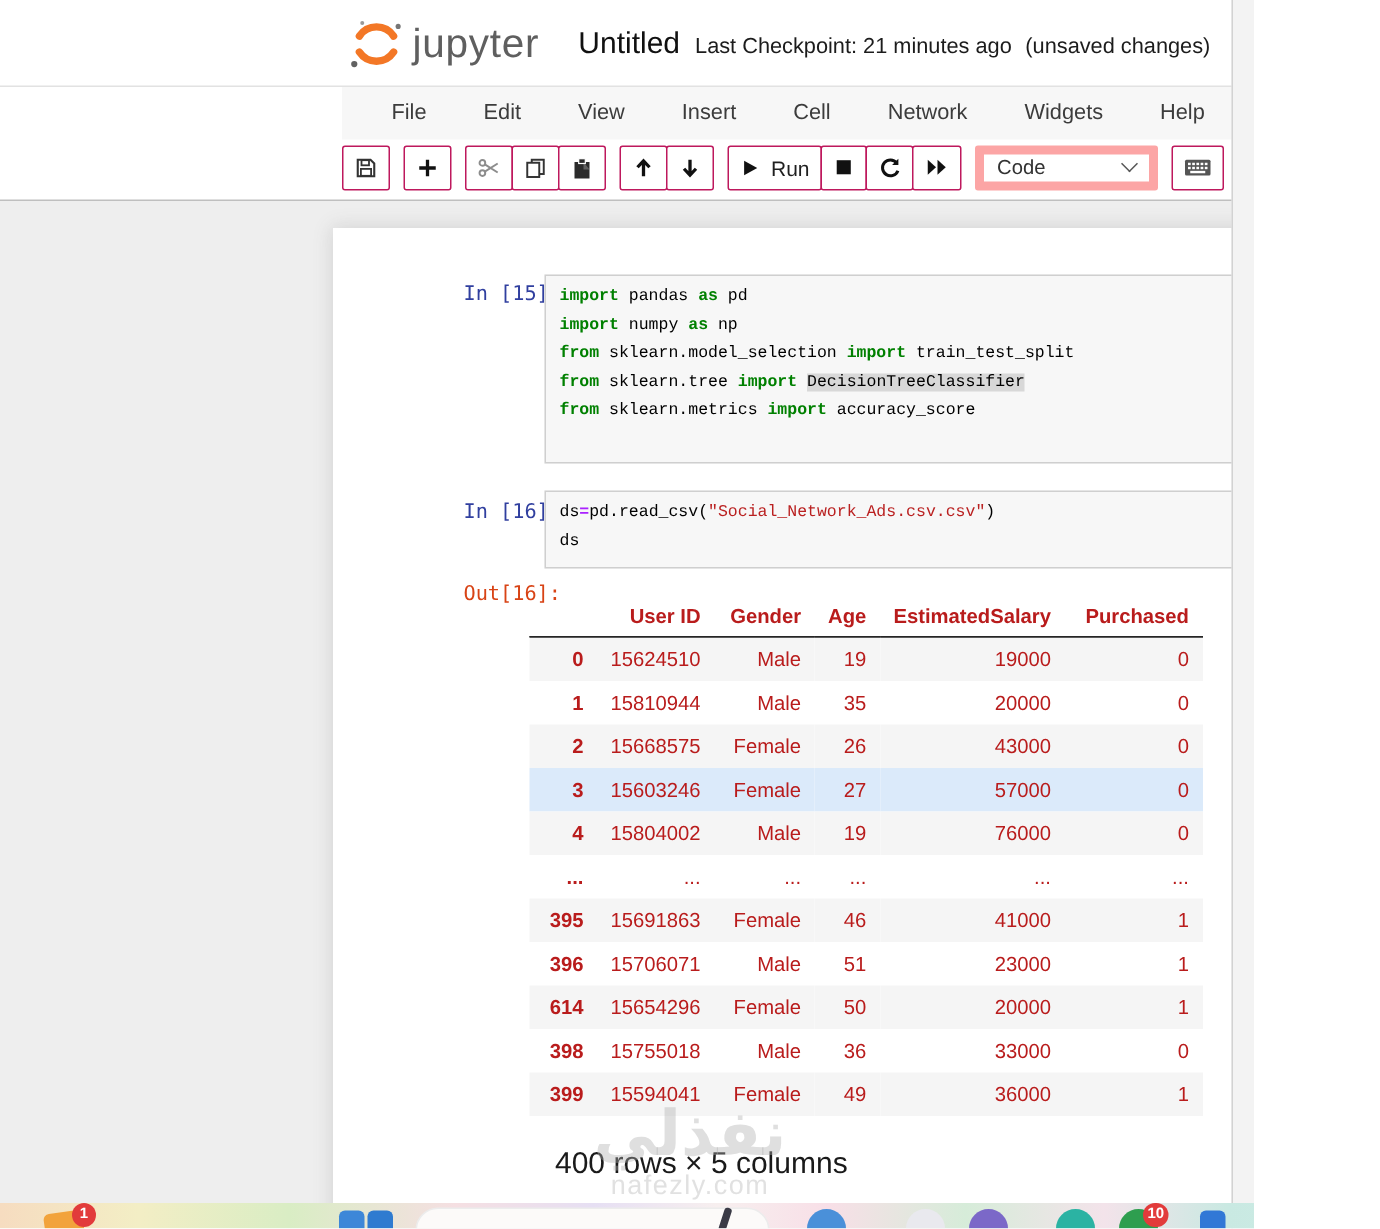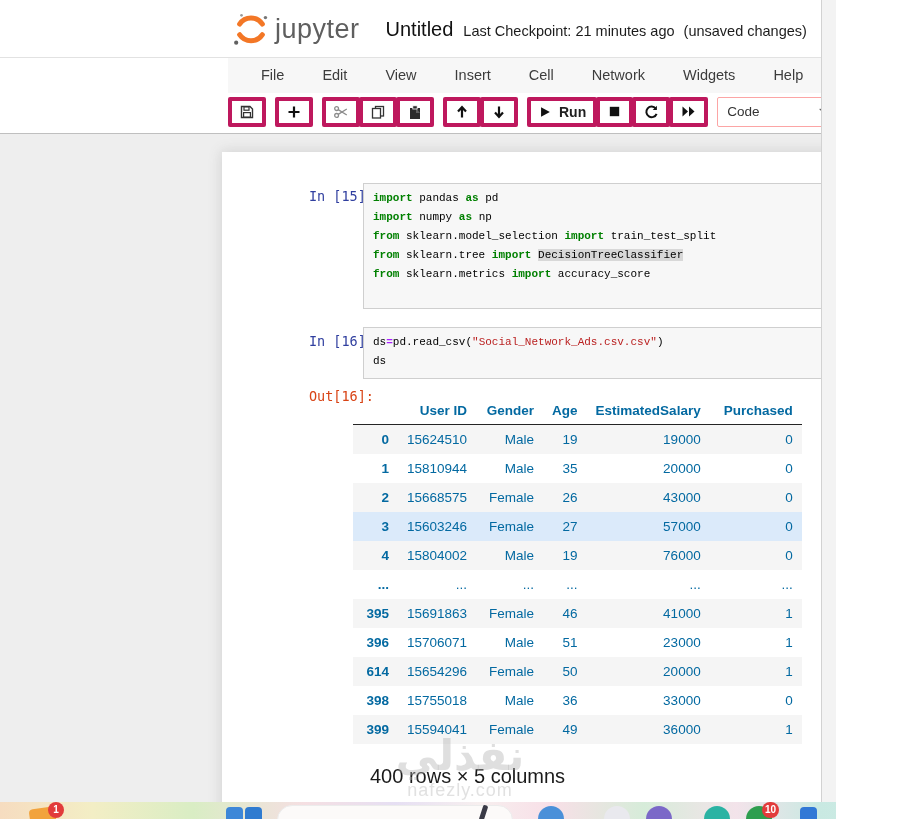--- a/index.html
+++ b/index.html
@@ -20,27 +20,27 @@
   .hline1 { position:absolute; left:0; top:57px; width:905px; height:1px; background:#e2e2e2; }
   .hline2 { position:absolute; left:0; top:133px; width:905px; height:1px; background:#bfbfbf; }
 
   
   .menubar { position:absolute; left:228px; top:58px; width:677px; height:35px;
     background:#f7f7f7; display:flex; align-items:center; padding-left:14px; }
   .menu-item { font-size:14.5px; color:#3c3c3c; padding:0 19px; height:35px; line-height:35px; cursor:pointer; }
 
   
   .toolbar { position:absolute; left:228px; top:96px; height:31px; display:flex; align-items:center; }
-  .tbtn { height:30px; min-width:30px; background:#fff; border:4px solid #be185d; border-radius:2px;
-    display:flex; align-items:center; justify-content:center; padding:0 7px; color:#1f1f1f;font-weight:bold; }
+  .tbtn { height:30px; min-width:30px; background:#fff; border:1px solid #be185d; border-radius:2px;
+    display:flex; align-items:center; justify-content:center; padding:0 7px; color:#1f1f1f; }
   .tgroup { display:flex; }
   .tgroup .tbtn + .tbtn { margin-left:-1px; }
   .tsp { width:9px; }
   .run-label { font-size:14px; margin-left:7px; color:#1f1f1f; }
-  .cellsel { height:30px; width:122px; border:1px solid #fca5a5; border-radius:2px; background:#fff;
+  .cellsel { height:30px; width:122px; border:6px solid #fca5a5; border-radius:2px; background:#fff;
     display:flex; align-items:center; justify-content:space-between; padding:0 9px; font-size:13.5px; color:#333; }
   .chev { width:8px; height:8px; border-right:1.6px solid #555; border-bottom:1.6px solid #555;
     transform:rotate(45deg) translate(-2px,-2px); }
   .ticon { display:block; }
 
   
   .content-bg { position:absolute; left:0; top:134px; width:905px; height:685px; background:#eee; }
   .panel { position:absolute; left:222px; top:152px; width:681px; height:667px; background:#fff;
     box-shadow:0 0 12px 1px rgba(87,87,87,0.18); }
 
@@ -53,21 +53,21 @@
     border:1px solid #cfcfcf; padding:5px 9px; }
   .codebox pre { font-family:Liberation Mono, monospace; font-size:11px; line-height:19px;
     color:#000; white-space:pre; }
   .tok-kw { color:#008000; font-weight:bold; }
   .tok-op { color:#AA22FF; font-weight:bold; }
   .tok-str { color:#BA2121; }
   .tok-hl { background:#d8d8d8; }
 
   
   .dfwrap { position:absolute; left:353px; top:398px; }
-  table.df { border-collapse:collapse; table-layout:fixed; font-size:13.5px; color:#0369a1; }
+  table.df { border-collapse:collapse; table-layout:fixed; font-size:13.5px; color:#b91c1c; }
   table.df col.c0{width:45px} table.df col.c1{width:74px} table.df col.c2{width:67px}
   table.df col.c3{width:37px} table.df col.c4{width:120px} table.df col.c5{width:92px}
   table.df thead th { font-weight:bold; text-align:right; padding:5px 9px 6px 9px;
     border-bottom:1.5px solid #252525; vertical-align:bottom; }
   table.df tbody th { font-weight:bold; text-align:right; padding:7px 9px; }
   table.df tbody td { text-align:right; padding:7px 9px; }
   table.df tbody tr.stripe { background:#f5f5f5; }
   table.df tbody tr.hovered { background:#dbeafa; }
   .df-footer { position:absolute; left:370px; top:765px; font-size:20px; color:#1a1a1a; }
 

